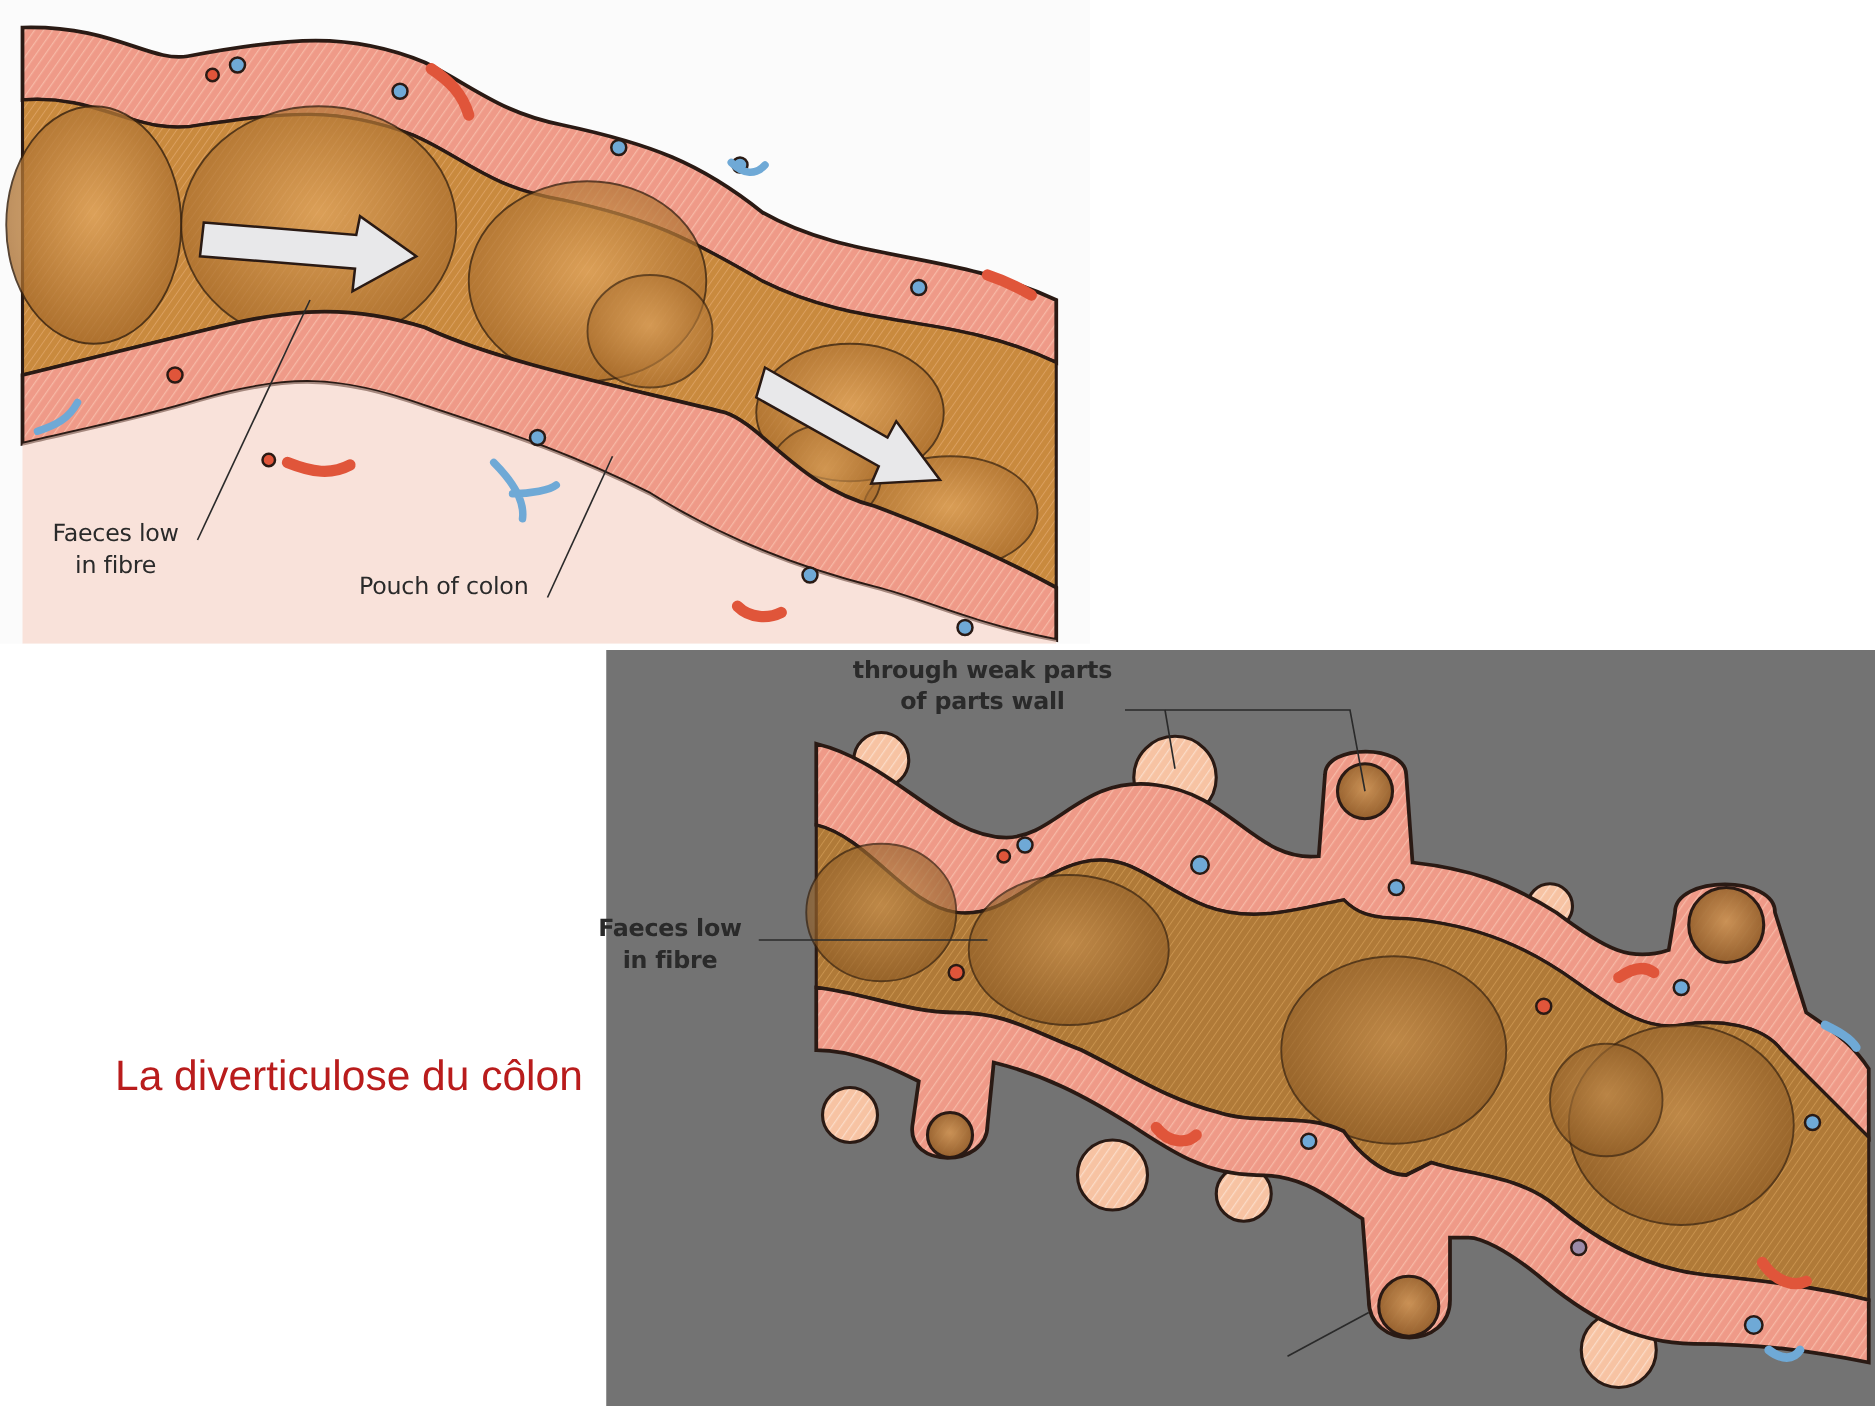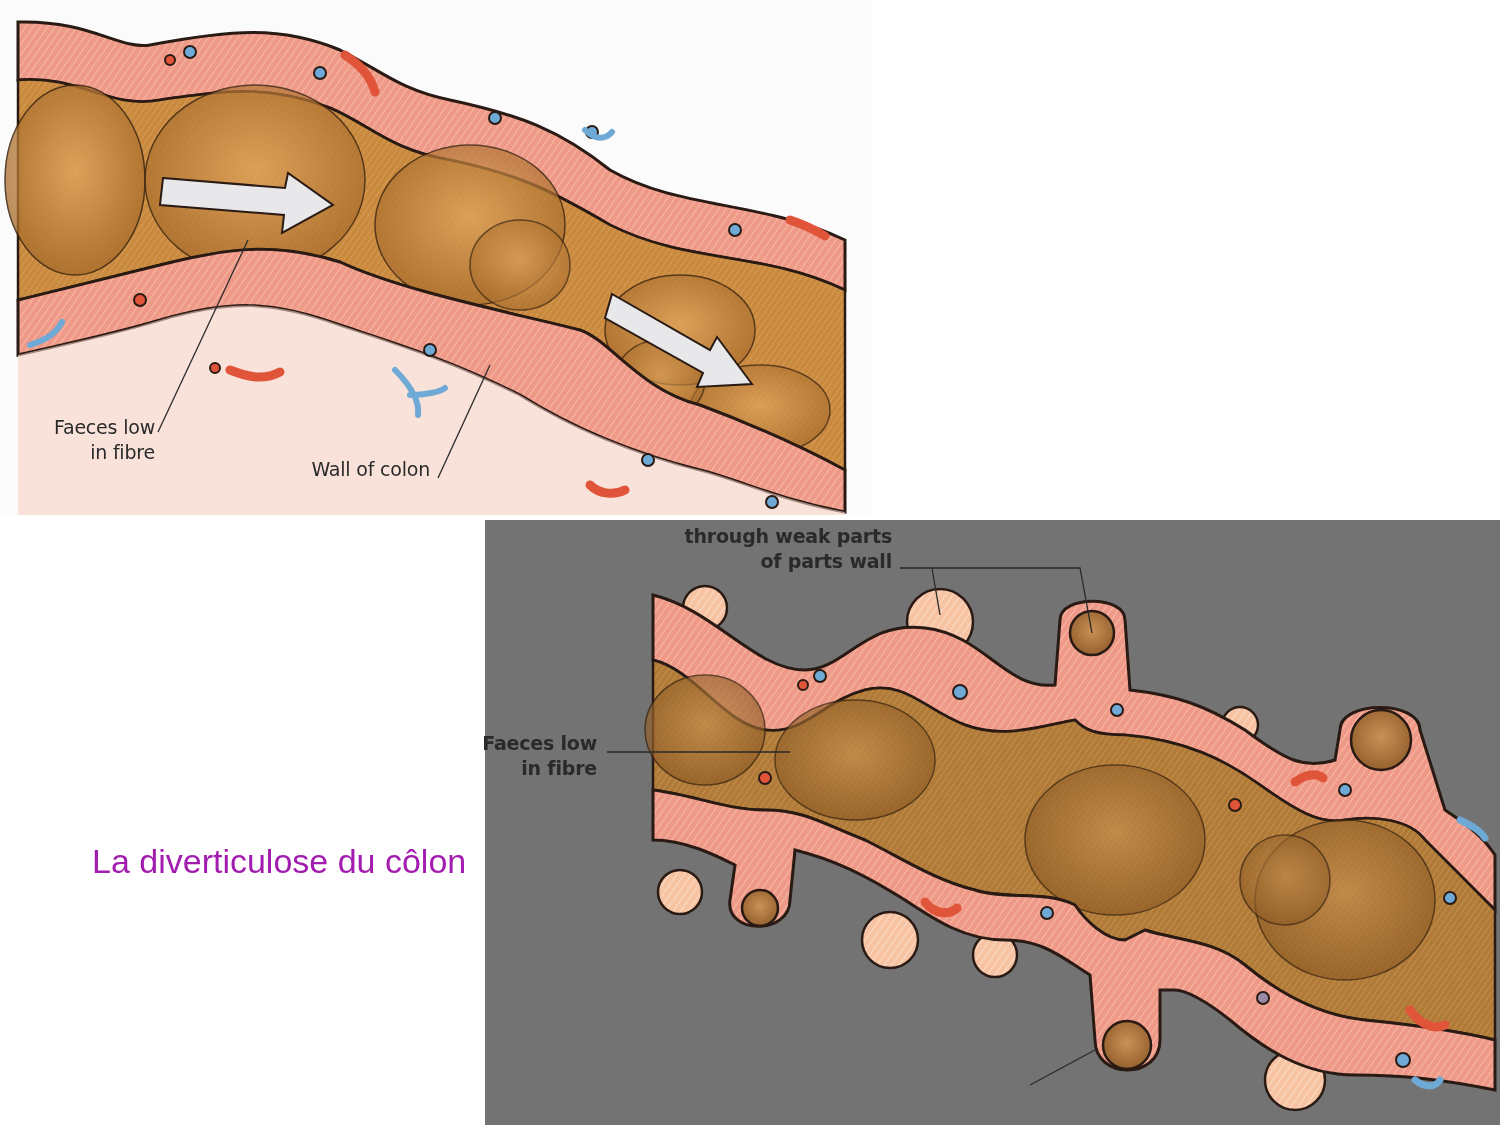--- a/index.html
+++ b/index.html
@@ -1,22 +1,22 @@
 <!DOCTYPE html>
 <html><head>
 <meta charset="utf-8">
 <style>
   html, body { margin: 0; padding: 0; background: #ffffff; }
   body { width: 1500px; height: 1125px; position: relative; overflow: hidden; font-family: "DejaVu Sans", sans-serif; }
   .panel { position: absolute; }
   #panel-top { left: 0; top: 0; width: 872px; height: 515px; background: #fbfbfb; }
   #panel-bottom { left: 485px; top: 520px; width: 1015px; height: 605px; background: #737373; font-weight: bold; }
   svg { position: absolute; left: 0; top: 0; }
-  .label { position: absolute; color: #2a2a2a; font-family: "DejaVu Sans", sans-serif; font-size: 19px; line-height: 25px; text-align: right; white-space: nowrap; letter-spacing: -0.2px; }
-  .title { position: absolute; left: 92px; top: 842px; font-family: "Liberation Sans", sans-serif; font-size: 34px; color: #a21caf; white-space: nowrap; }
+  .label { position: absolute; color: #2a2a2a; font-family: "DejaVu Sans", sans-serif; font-size: 19px; line-height: 25px; text-align: center; white-space: nowrap; letter-spacing: -0.2px; }
+  .title { position: absolute; left: 92px; top: 842px; font-family: "Liberation Sans", sans-serif; font-size: 34px; color: #b91c1c; white-space: nowrap; }
 </style>
 </head>
 <body>
 
 <div class="panel" id="panel-top">
   <svg width="872" height="515" viewBox="0 0 872 515">
     <defs>
       <pattern id="hatchWall" width="6" height="6" patternUnits="userSpaceOnUse" patternTransform="rotate(35)">
         <rect width="6" height="6" fill="#ef9a88"></rect>
         <line x1="0" y1="0" x2="0" y2="6" stroke="#f7b9a6" stroke-width="2"></line>
@@ -73,21 +73,21 @@
 
     <line x1="158" y1="432" x2="248" y2="240" stroke="#2a2a2a" stroke-width="1.3"></line>
     <line x1="438" y1="478" x2="490" y2="365" stroke="#2a2a2a" stroke-width="1.3"></line>
   </svg>
 
   <div class="label" style="left:30px; top:415px; width:125px;">
     <div>Faeces low</div>
     <div>in fibre</div>
   </div>
   <div class="label" style="left:280px; top:457px; width:150px;">
-    <div>Wall of colon</div>
+    <div>Pouch of colon</div>
   </div>
 </div>
 
 <div class="panel" id="panel-bottom">
   <svg width="1015" height="605" viewBox="0 0 1015 605">
     <defs>
       <pattern id="hatchWall2" width="6" height="6" patternUnits="userSpaceOnUse" patternTransform="rotate(35)">
         <rect width="6" height="6" fill="#ef9a88"></rect>
         <line x1="0" y1="0" x2="0" y2="6" stroke="#f7b9a6" stroke-width="2"></line>
       </pattern>

